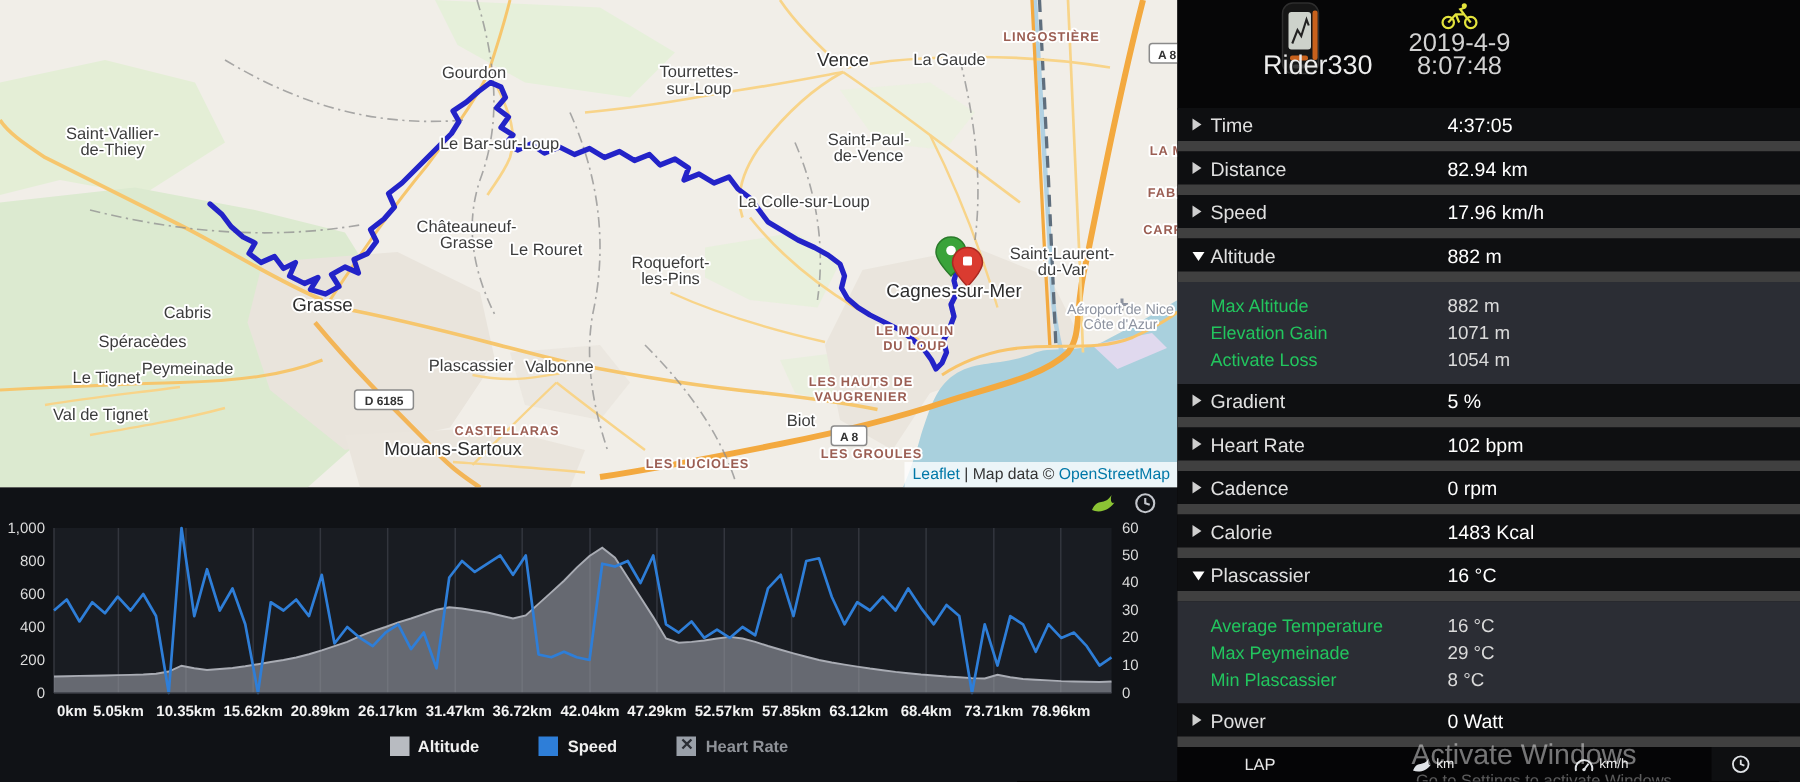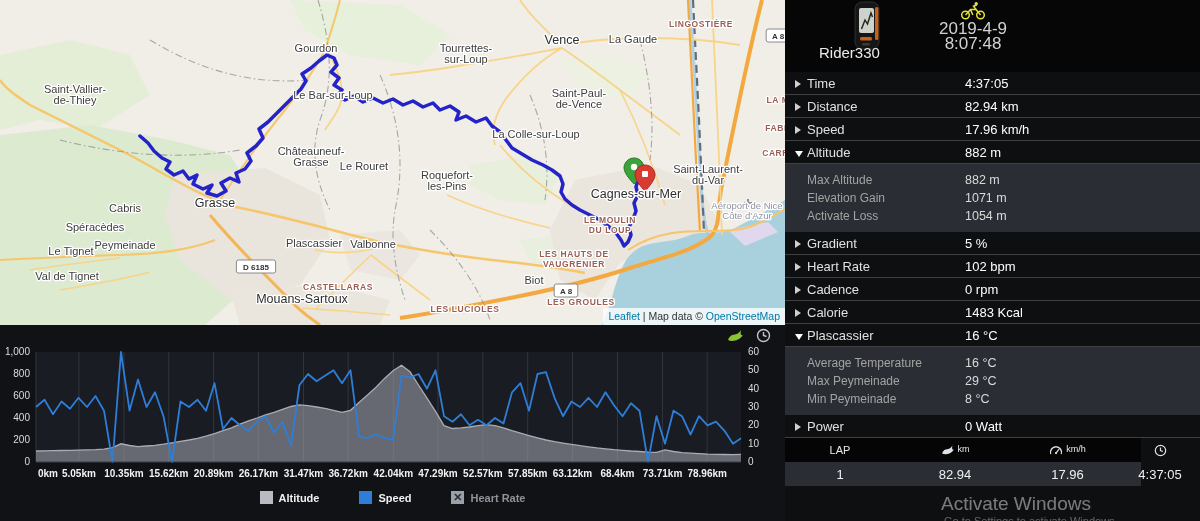--- a/index.html
+++ b/index.html
@@ -20,35 +20,35 @@
   .lg-item{display:flex;align-items:center;gap:6px;font-size:11px;font-weight:bold;color:#f0f0f0}
   .sw{width:13px;height:13px;display:inline-flex;align-items:center;justify-content:center}
   .sw-alt{background:#b8bbc1}
   .sw-spd{background:#2e7ed8}
   .sw-hr{background:#9aa0a9;color:#2b2e35;font-size:11px;font-weight:bold;line-height:13px}
   .lg-dis{color:#8f9298}
   
   .side{position:absolute;left:785px;top:0;width:415px;height:521px;background:#0e0f11;color:#fff}
   .side-head{position:relative;height:72px;background:#060607;border-bottom:1px solid #3d3d40}
   .device{position:absolute;left:62px;top:1px}
-  .device-name{position:absolute;left:34px;top:44px;width:96px;text-align:left;font-size:15px;color:#ececec}
+  .device-name{position:absolute;left:34px;top:33px;width:96px;text-align:right;font-size:18px;color:#ececec}
   .ride-meta{position:absolute;left:142px;top:2px;width:92px;text-align:center;color:#d2d2d2;
       font-size:17px;line-height:15px}
   .ride-meta .bike{display:block;height:18px;margin-bottom:1px}
   #stats-rows{position:absolute;left:0;top:72px;width:415px}
-  .srow{display:flex;align-items:center;height:22px;padding:0 14px 0 10px;border-bottom:1px solid #404040;
+  .srow{display:flex;align-items:center;height:22px;padding:0 14px 0 10px;border-bottom:7px solid #404040;
         background:#0e0f11;cursor:pointer}
   .arr{width:12px;display:inline-block}
   .arr-r{width:0;height:0;border-left:6px solid #cfcfcf;border-top:4px solid transparent;border-bottom:4px solid transparent}
   .arr-d{width:0;height:0;border-top:6px solid #fff;border-left:4px solid transparent;border-right:4px solid transparent}
   .srow .lbl{flex:0 0 158px;color:#e0e0e0;font-size:13px}
   .srow .val{color:#fff;font-size:13px}
   .ssub{background:#2b2d34;padding:7px 0}
   .srow2{display:flex;align-items:center;height:18px;padding:0 14px 0 22px}
-  .srow2 .lbl{flex:0 0 158px;color:#a3a3a3;font-size:12px}
+  .srow2 .lbl{flex:0 0 158px;color:#22c55e;font-size:12px}
   .srow2 .val{color:#dadada;font-size:12.5px}
   .laps-table{width:356px}
   .laps-head{display:grid;grid-template-columns:110px 120px 105px 80px;height:24px;align-items:center;
       background:#050506;color:#e8e8e8;font-size:11px;text-align:center}
   .laps-head .unit{font-size:9px;font-style:normal;margin-left:3px;vertical-align:2px}
   .laps-head svg{vertical-align:-2px}
   .laps-row{display:grid;grid-template-columns:110px 120px 105px 80px;height:24px;align-items:center;
       background:#2b2d34;color:#f0f0f0;font-size:13px;text-align:center;cursor:pointer}
   .watermark{position:absolute;left:941px;top:493px;font-size:19px;color:rgba(255,255,255,.45);pointer-events:none}
   .watermark2{position:absolute;left:944px;top:515px;font-size:11px;color:rgba(255,255,255,.35);pointer-events:none}
@@ -351,21 +351,21 @@
       <div class="ssub">
         <div class="srow2">
           <span class="lbl">Average Temperature</span>
           <span class="val">16 °C</span>
         </div>
         <div class="srow2">
           <span class="lbl">Max Peymeinade</span>
           <span class="val">29 °C</span>
         </div>
         <div class="srow2">
-          <span class="lbl">Min Peymeinade</span>
+          <span class="lbl">Min Plascassier</span>
           <span class="val">8 °C</span>
         </div>
       </div>
       <div class="srow">
         <span class="arr"><i class="arr-r" style="display: inline-block;"></i></span>
         <span class="lbl">Power</span>
         <span class="val">0 Watt</span>
       </div>
       <div class="laps-table">
         <div class="laps-head">

